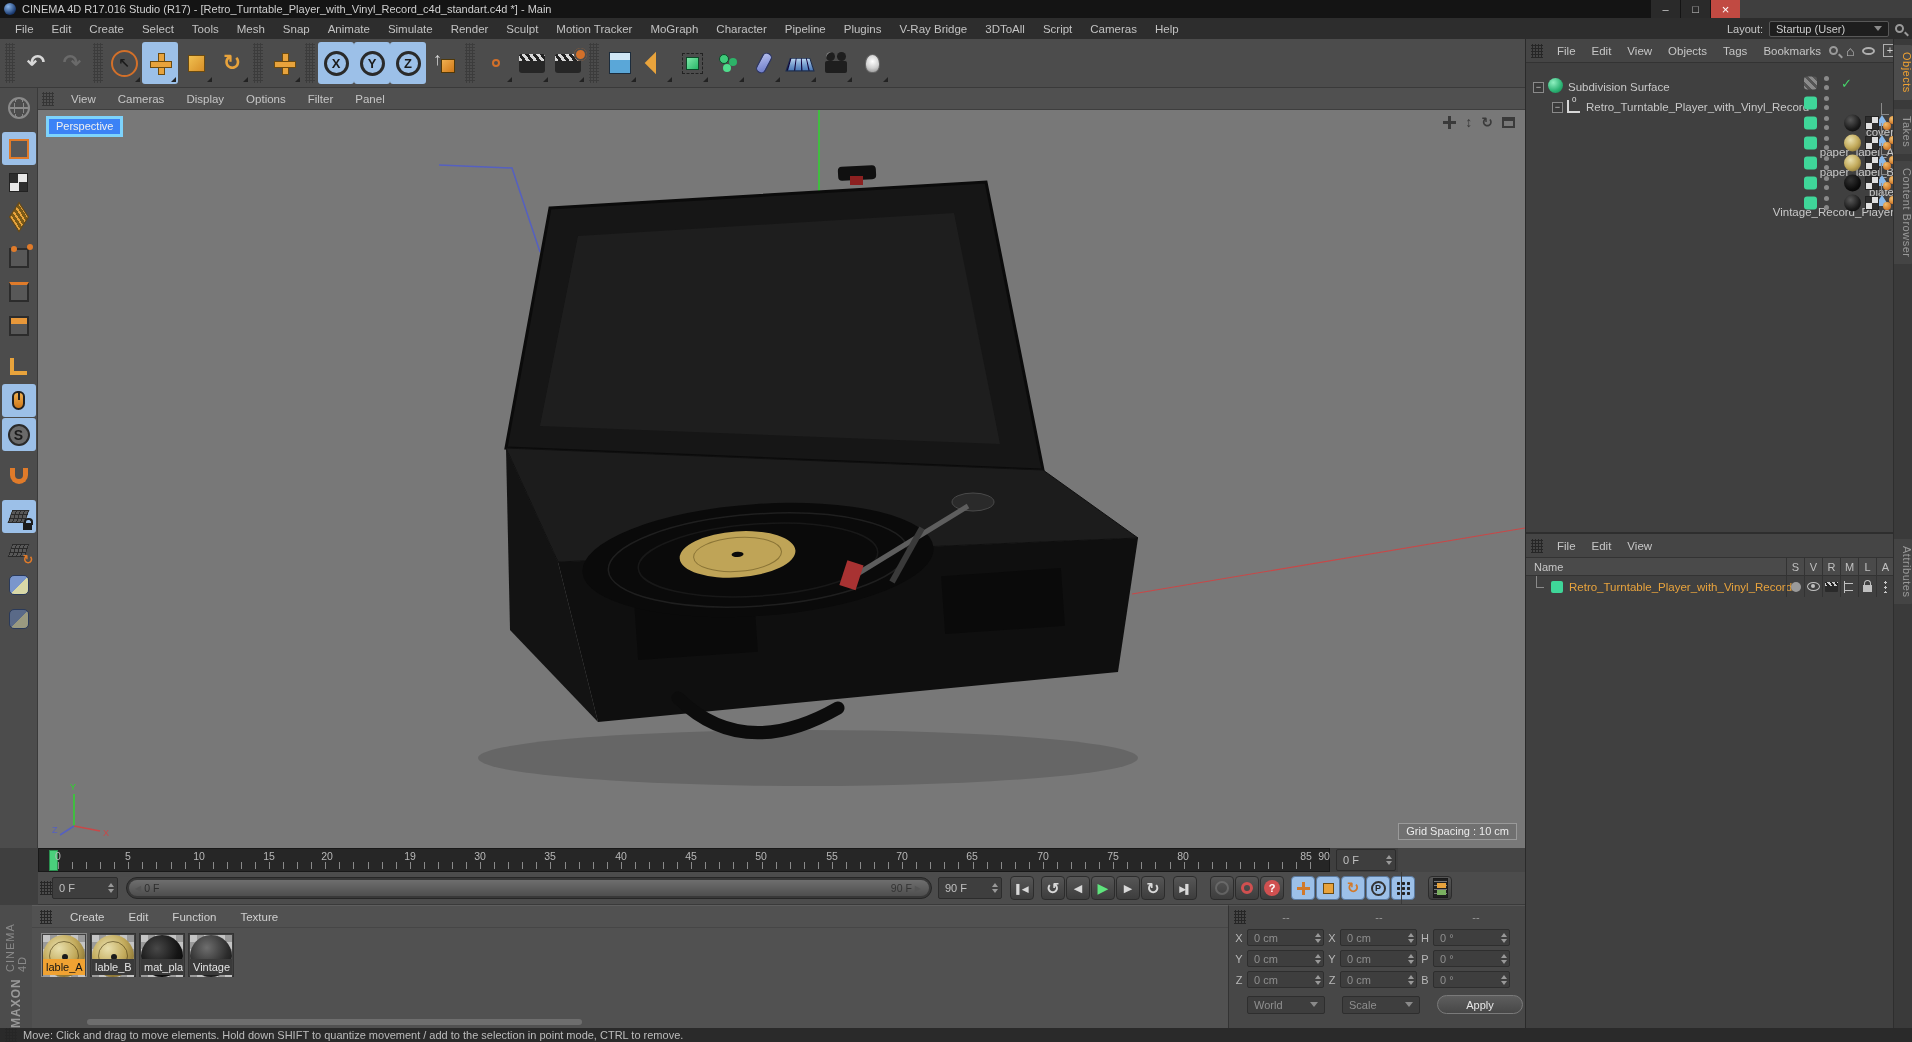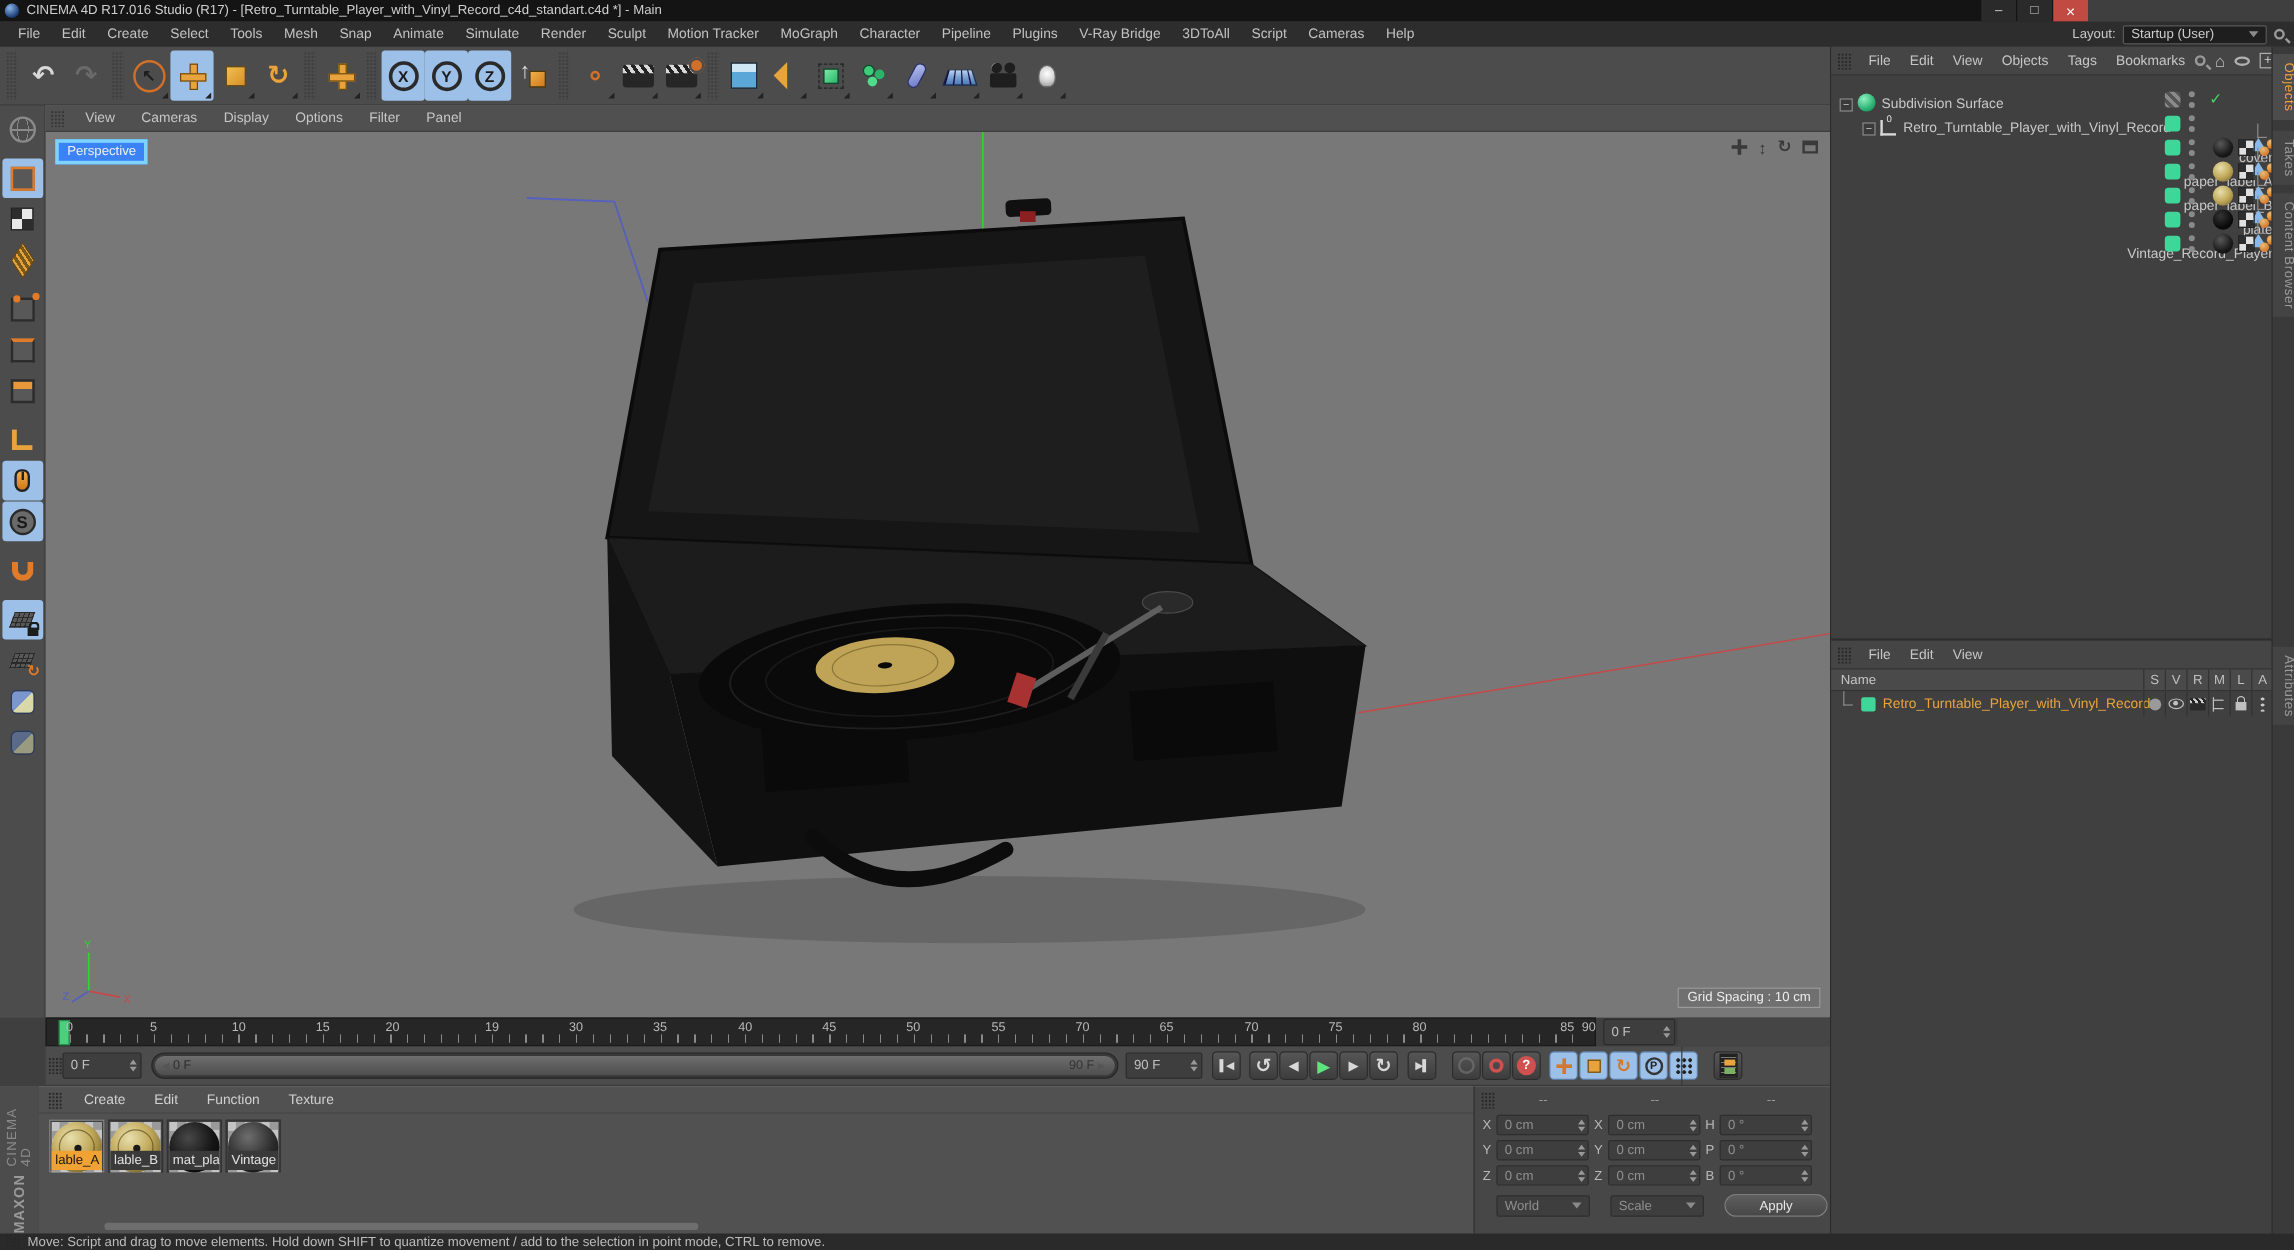--- a/index.html
+++ b/index.html
@@ -888,14 +888,14 @@
   <div class="right-tabs">
     <span class="vtab active" style="top:6px;">Objects</span>
     <span class="vtab" style="top:70px;">Takes</span>
     <span class="vtab" style="top:122px;">Content Browser</span>
     <span class="vtab" style="top:500px;">Attributes</span>
   </div>
 </div>
 
 <div class="statusbar">
   <span class="grip"></span>
-  <span class="status-text">Move: Script and drag to move elements. Hold down SHIFT to quantize movement / add to the selection in point mode, CTRL to remove.</span>
+  <span class="status-text">Move: Click and drag to move elements. Hold down SHIFT to quantize movement / add to the selection in point mode, CTRL to remove.</span>
 </div>
 
 </body></html>

